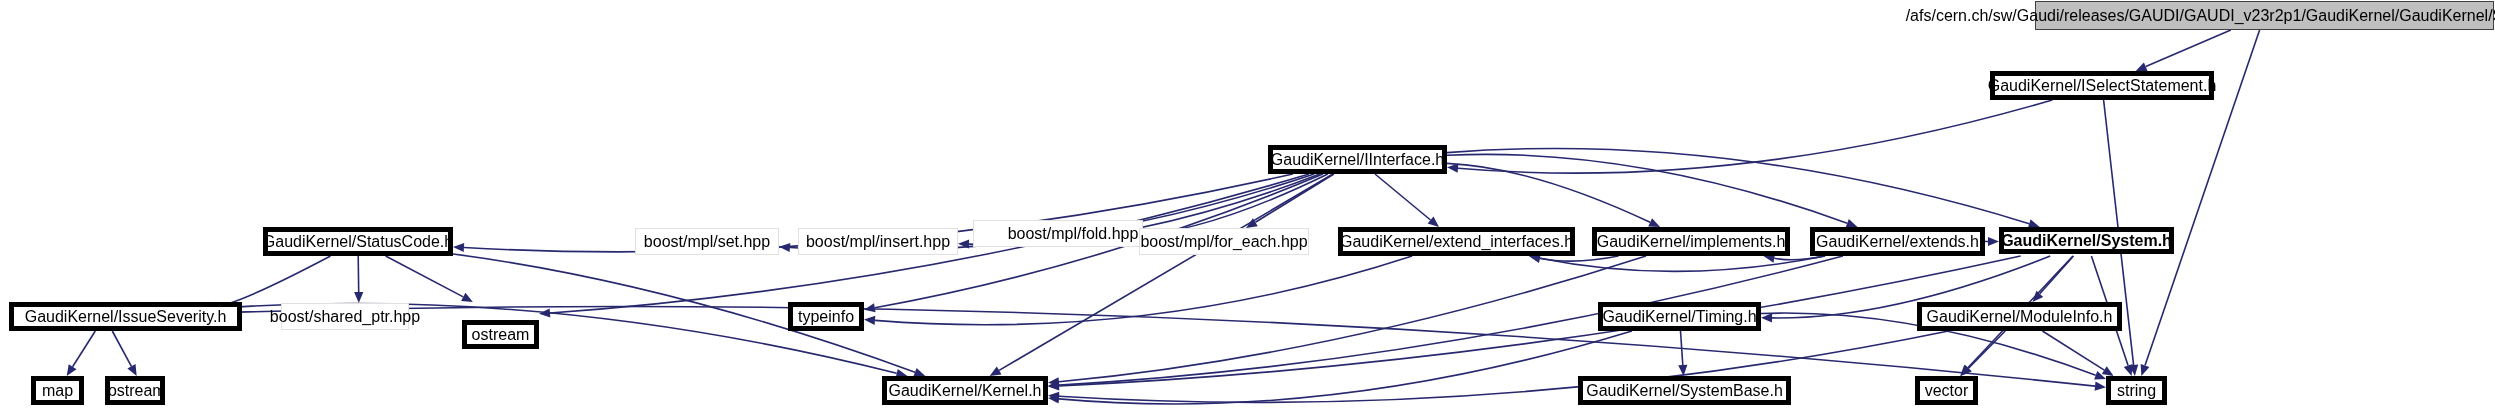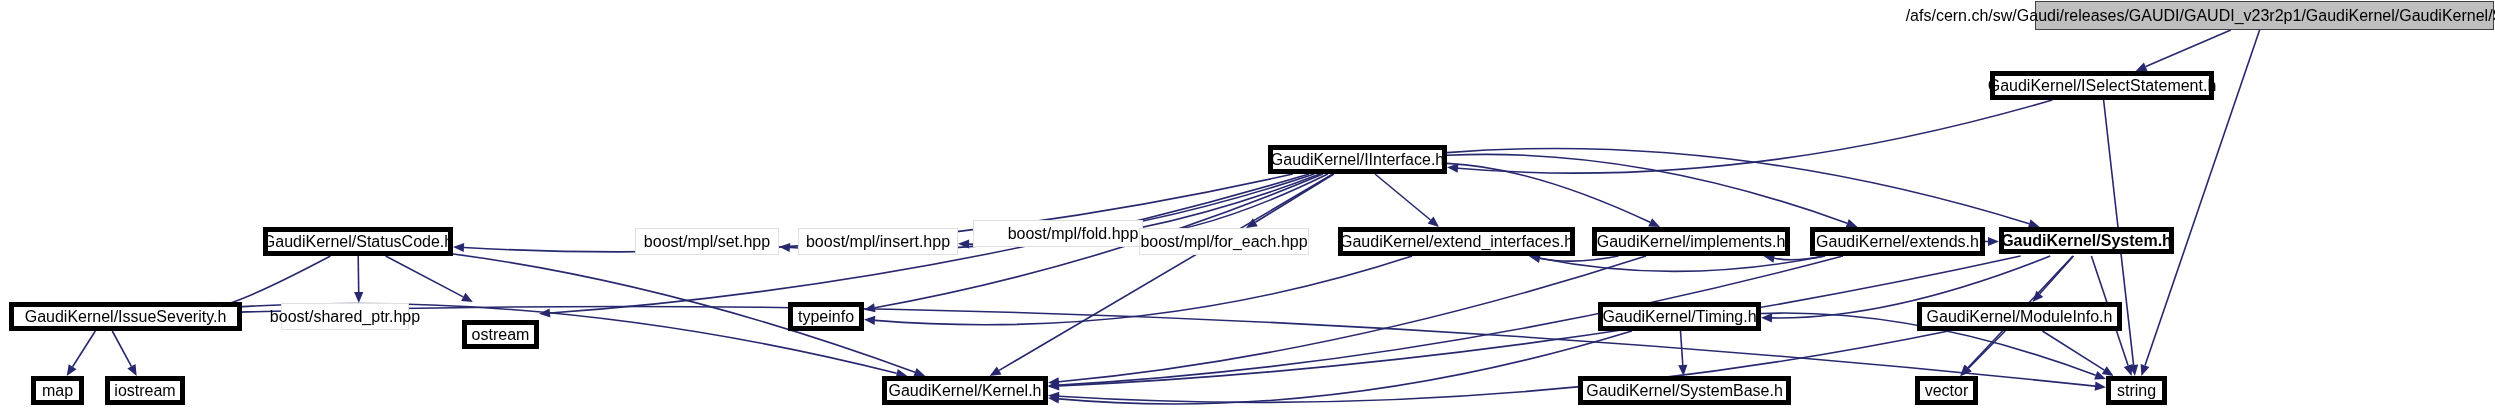--- a/index.html
+++ b/index.html
@@ -190,21 +190,21 @@
       </div>
       <div class="node " style="left: 1598px; top: 302px; width: 163px; height: 29px;">
         <span class="node-label">GaudiKernel/Timing.h</span>
       </div>
       <div class="node " style="left: 1917px; top: 302px; width: 205px; height: 29px;">
         <span class="node-label">GaudiKernel/ModuleInfo.h</span>
       </div>
       <div class="node " style="left: 31px; top: 376px; width: 53px; height: 29px;">
         <span class="node-label">map</span>
       </div>
-      <div class="node " style="left: 105px; top: 376px; width: 80px; height: 29px;">
+      <div class="node " style="left: 105px; top: 376px; width: 60px; height: 29px;">
         <span class="node-label">iostream</span>
       </div>
       <div class="node " style="left: 882px; top: 376px; width: 166px; height: 29px;">
         <span class="node-label">GaudiKernel/Kernel.h</span>
       </div>
       <div class="node " style="left: 1578px; top: 376px; width: 213px; height: 29px;">
         <span class="node-label">GaudiKernel/SystemBase.h</span>
       </div>
       <div class="node " style="left: 1915px; top: 376px; width: 63px; height: 29px;">
         <span class="node-label">vector</span>

